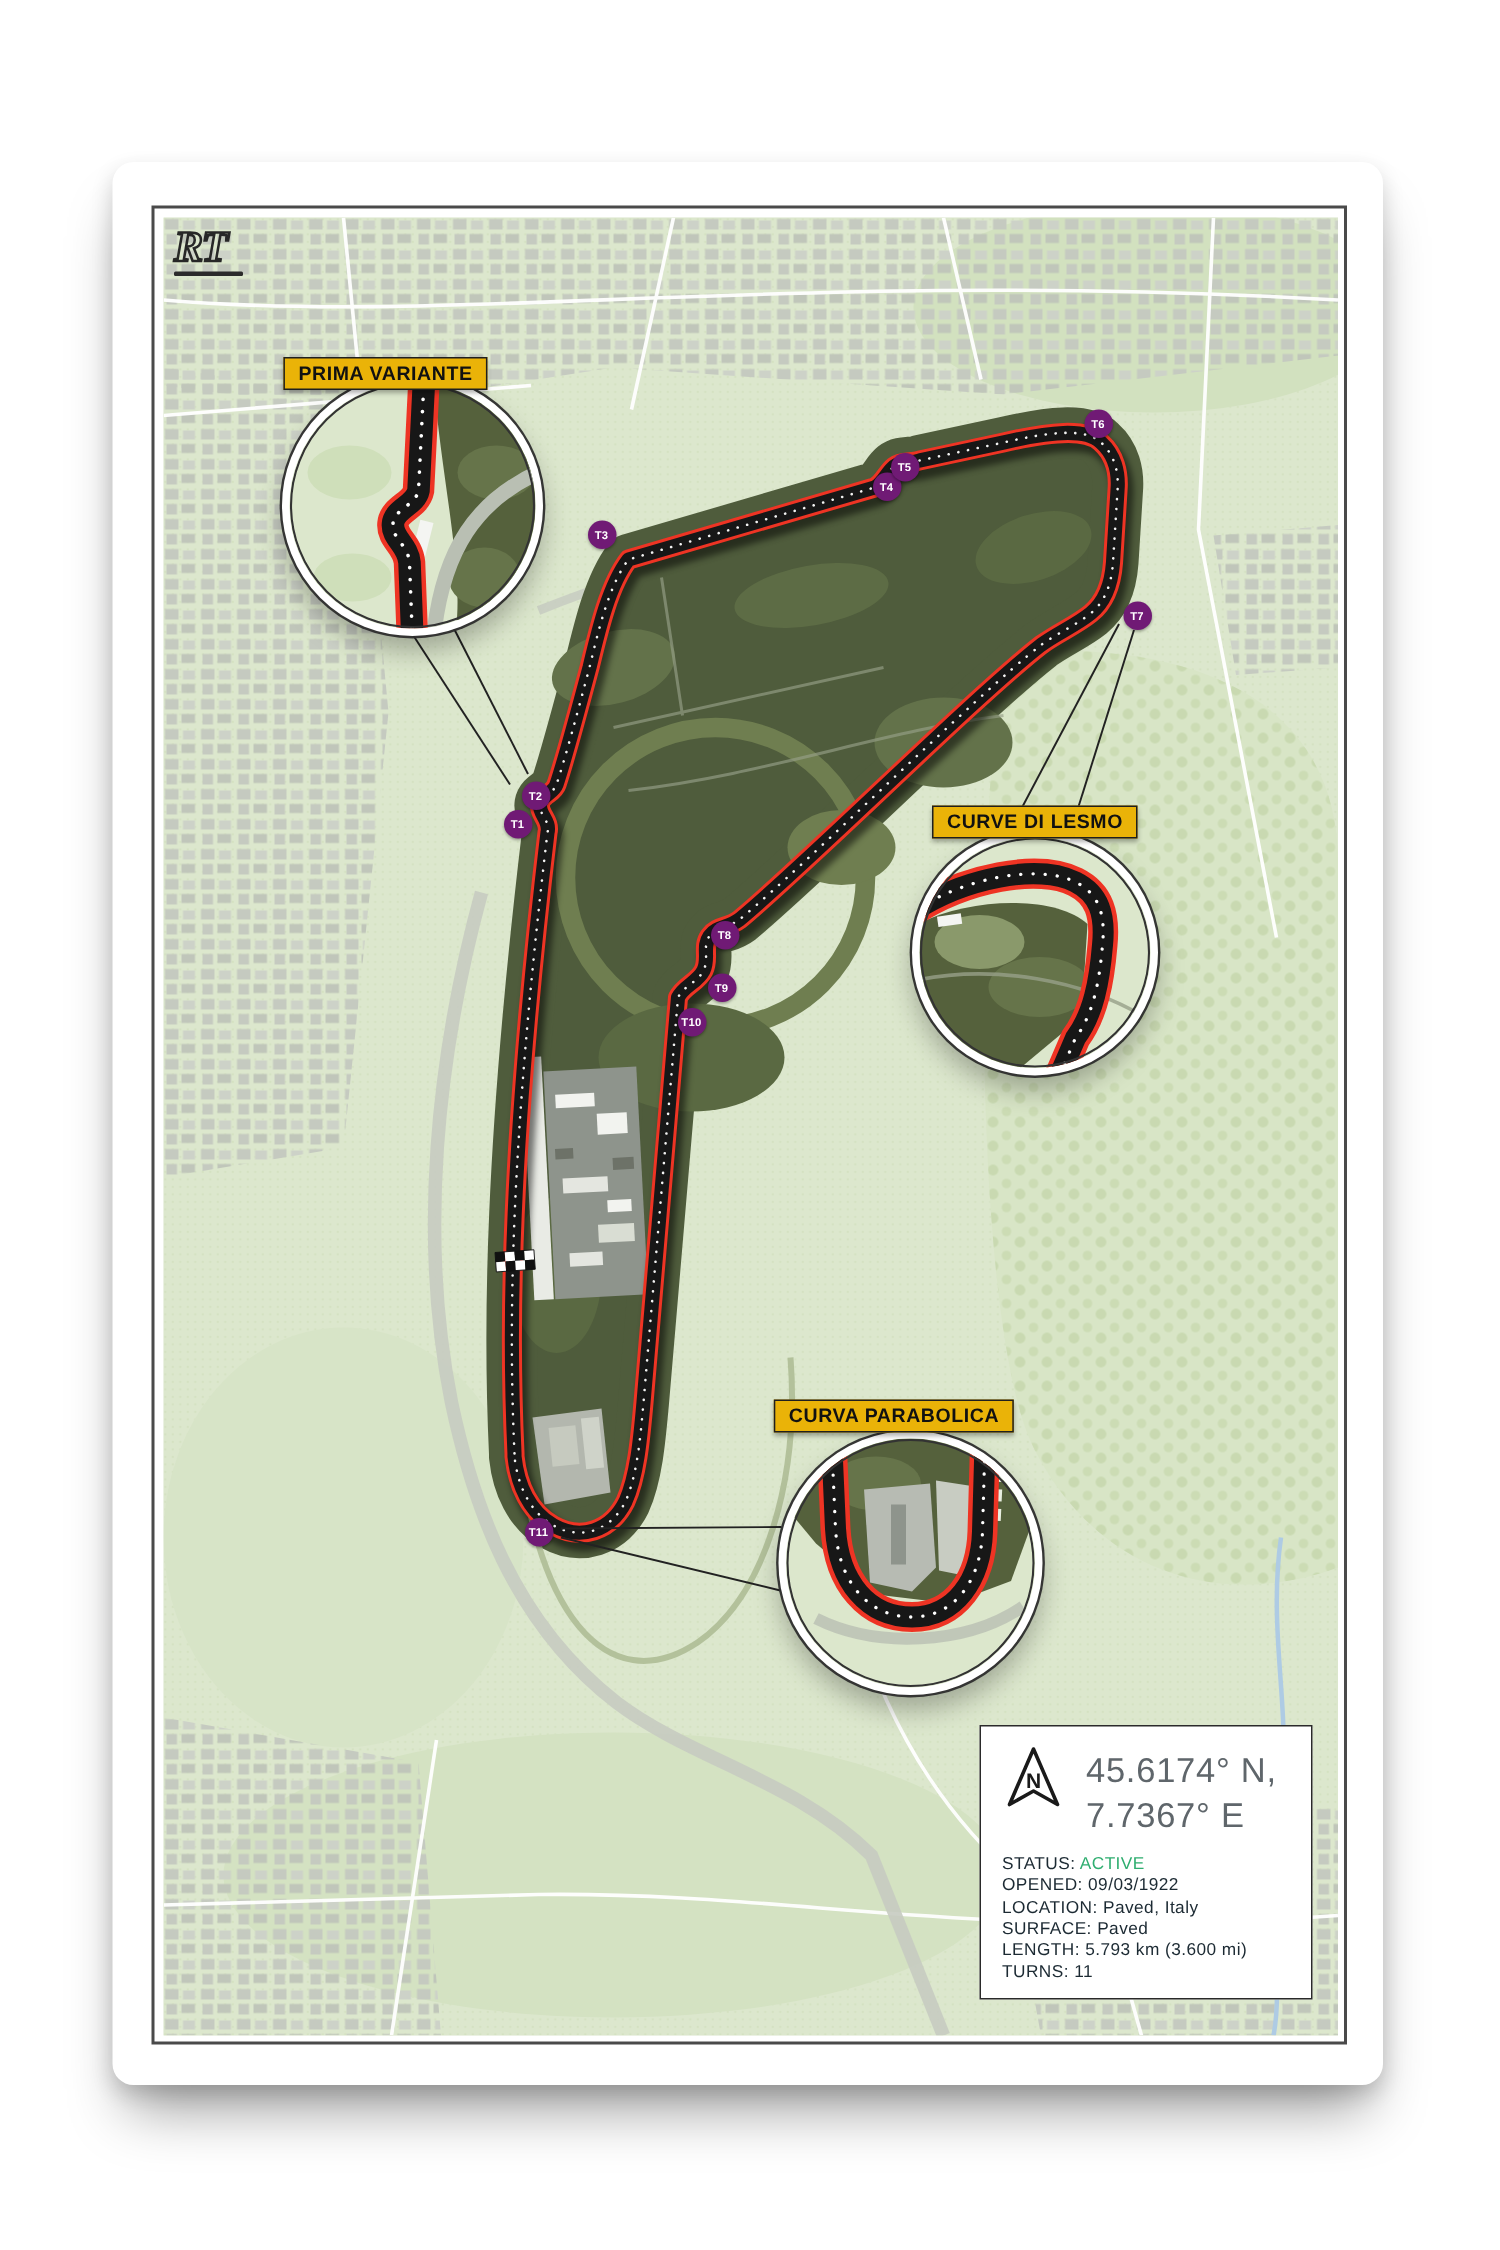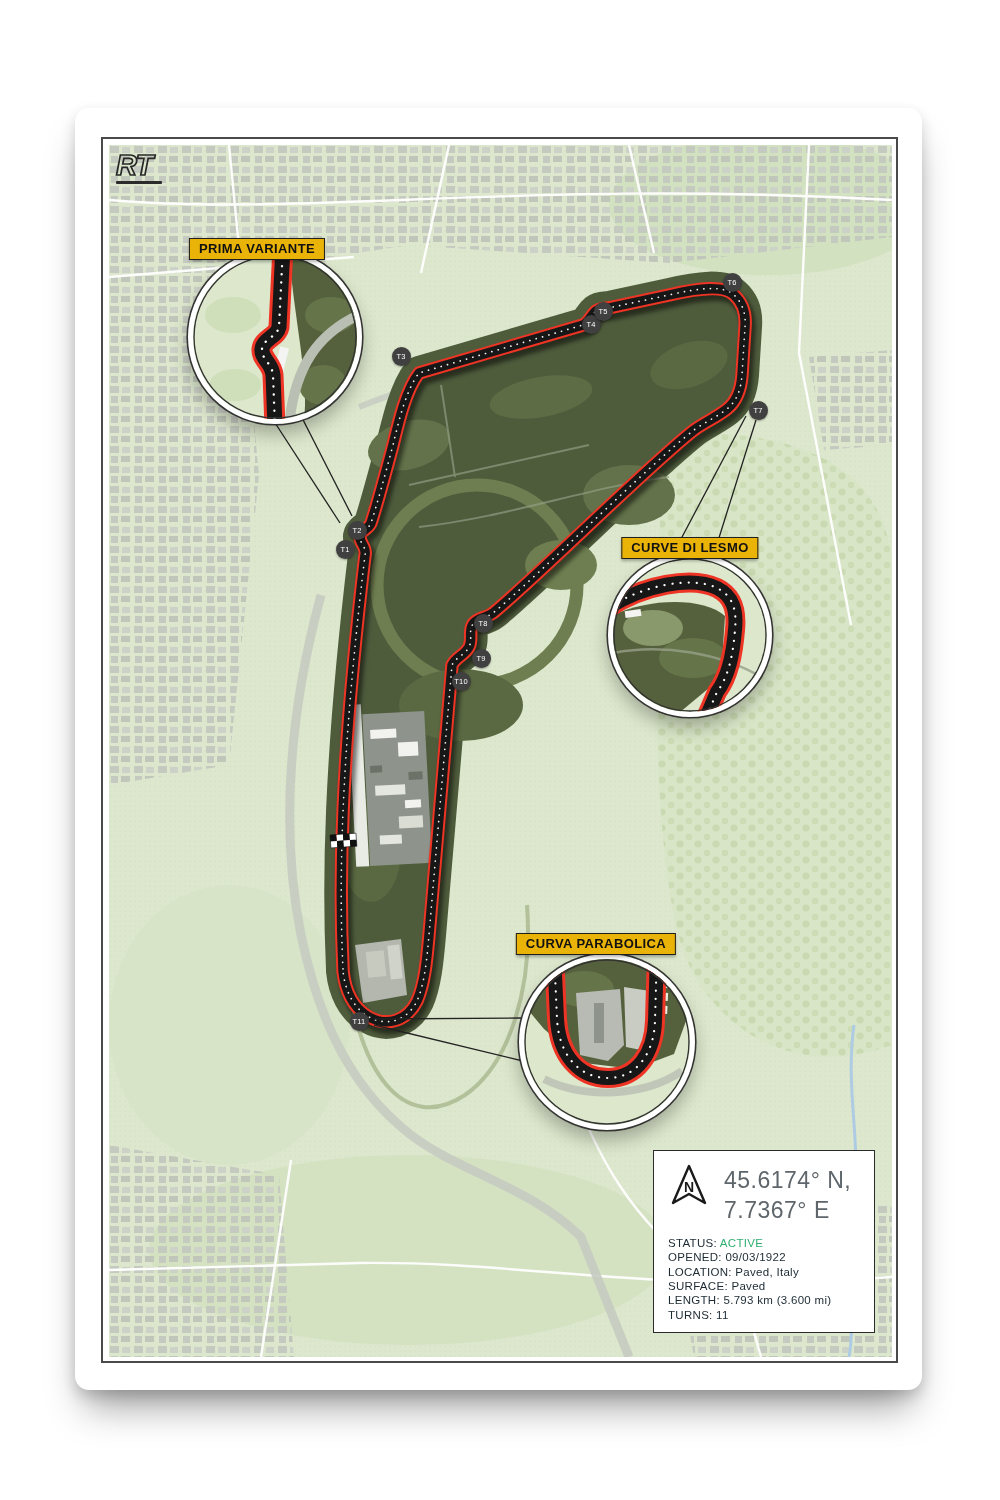--- a/index.html
+++ b/index.html
@@ -19,28 +19,28 @@
   .map{
     position:absolute;left:34px;top:37px;width:783px;height:1212px;
     overflow:hidden;background:#dce7cd;
   }
   .map > svg.base{position:absolute;left:0;top:0;}
 
   
   .logo{position:absolute;left:7px;top:6px;z-index:6;}
   .logo .rt{
     font-size:29px;font-weight:700;font-style:italic;letter-spacing:-1px;
-    color:transparent;-webkit-text-stroke:1.7px #272727;line-height:1;display:block;
+    color:transparent;-webkit-text-stroke:1.7px #272727;line-height:1;display:block;font-family:Liberation Serif, serif;
   }
   .logo .tagbar{width:46px;height:3px;background:#2b2b2b;margin-top:1px;border-radius:1px;}
 
   
   .turn{
     position:absolute;width:19px;height:19px;margin:-9.5px 0 0 -9.5px;border-radius:50%;
-    background:#404040;color:#fff;font-size:7.5px;font-weight:400;letter-spacing:.2px;
+    background:#701a75;color:#fff;font-size:7.5px;font-weight:700;letter-spacing:.2px;
     display:flex;align-items:center;justify-content:center;z-index:5;
     box-shadow:0 1px 2px rgba(0,0,0,.35);
   }
 
   
   .inset{
     position:absolute;border-radius:50%;background:#dce7cd;border:5px solid #ffffff;
     box-shadow:0 0 0 1.6px rgba(45,45,45,.95), 0 10px 18px rgba(0,0,0,.28);
     overflow:hidden;z-index:7;
   }

